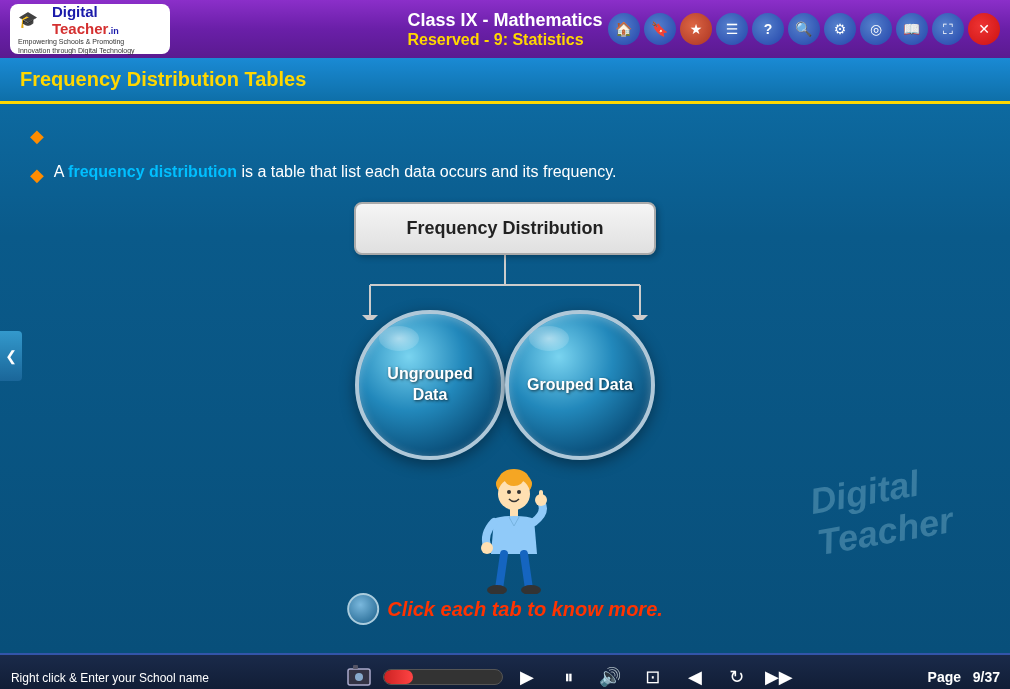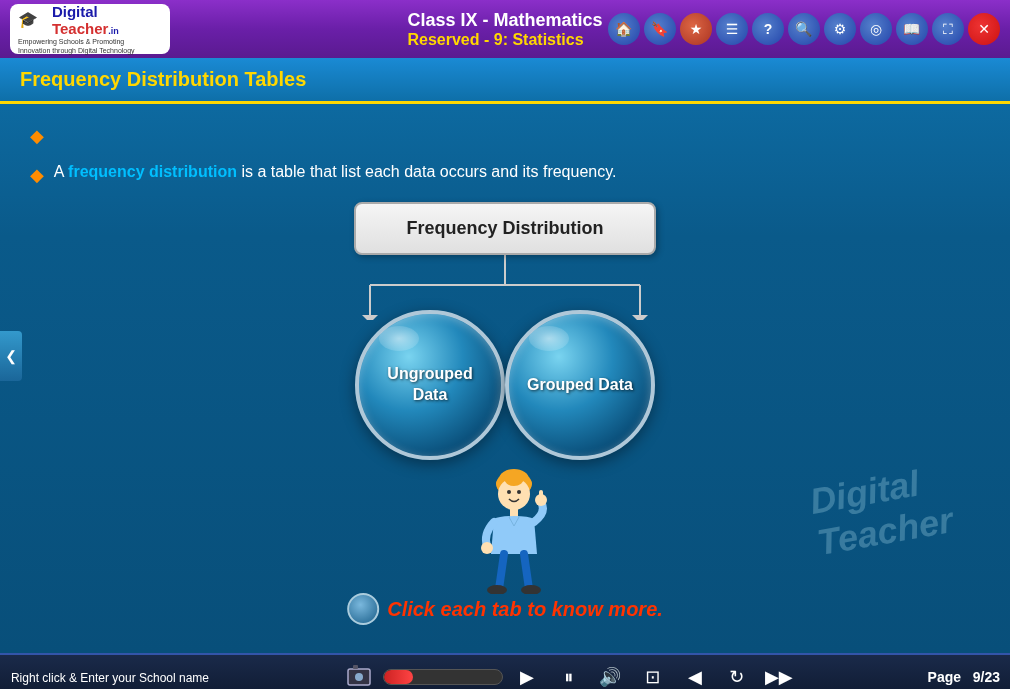--- a/index.html
+++ b/index.html
@@ -485,15 +485,15 @@
     <button class="footer-btn">🔊</button>
     <button class="footer-btn">⊡</button>
     <button class="footer-btn">◀</button>
     <button class="footer-btn">↻</button>
     <button class="footer-btn">▶▶</button>
   </div>
 
   <div class="footer-page">
     <span>Page</span>
     &nbsp;
-    <span>9</span>/<span>23</span>
+    <span>9</span>/<span>37</span>
   </div>
 </div>
 
 </body></html>

